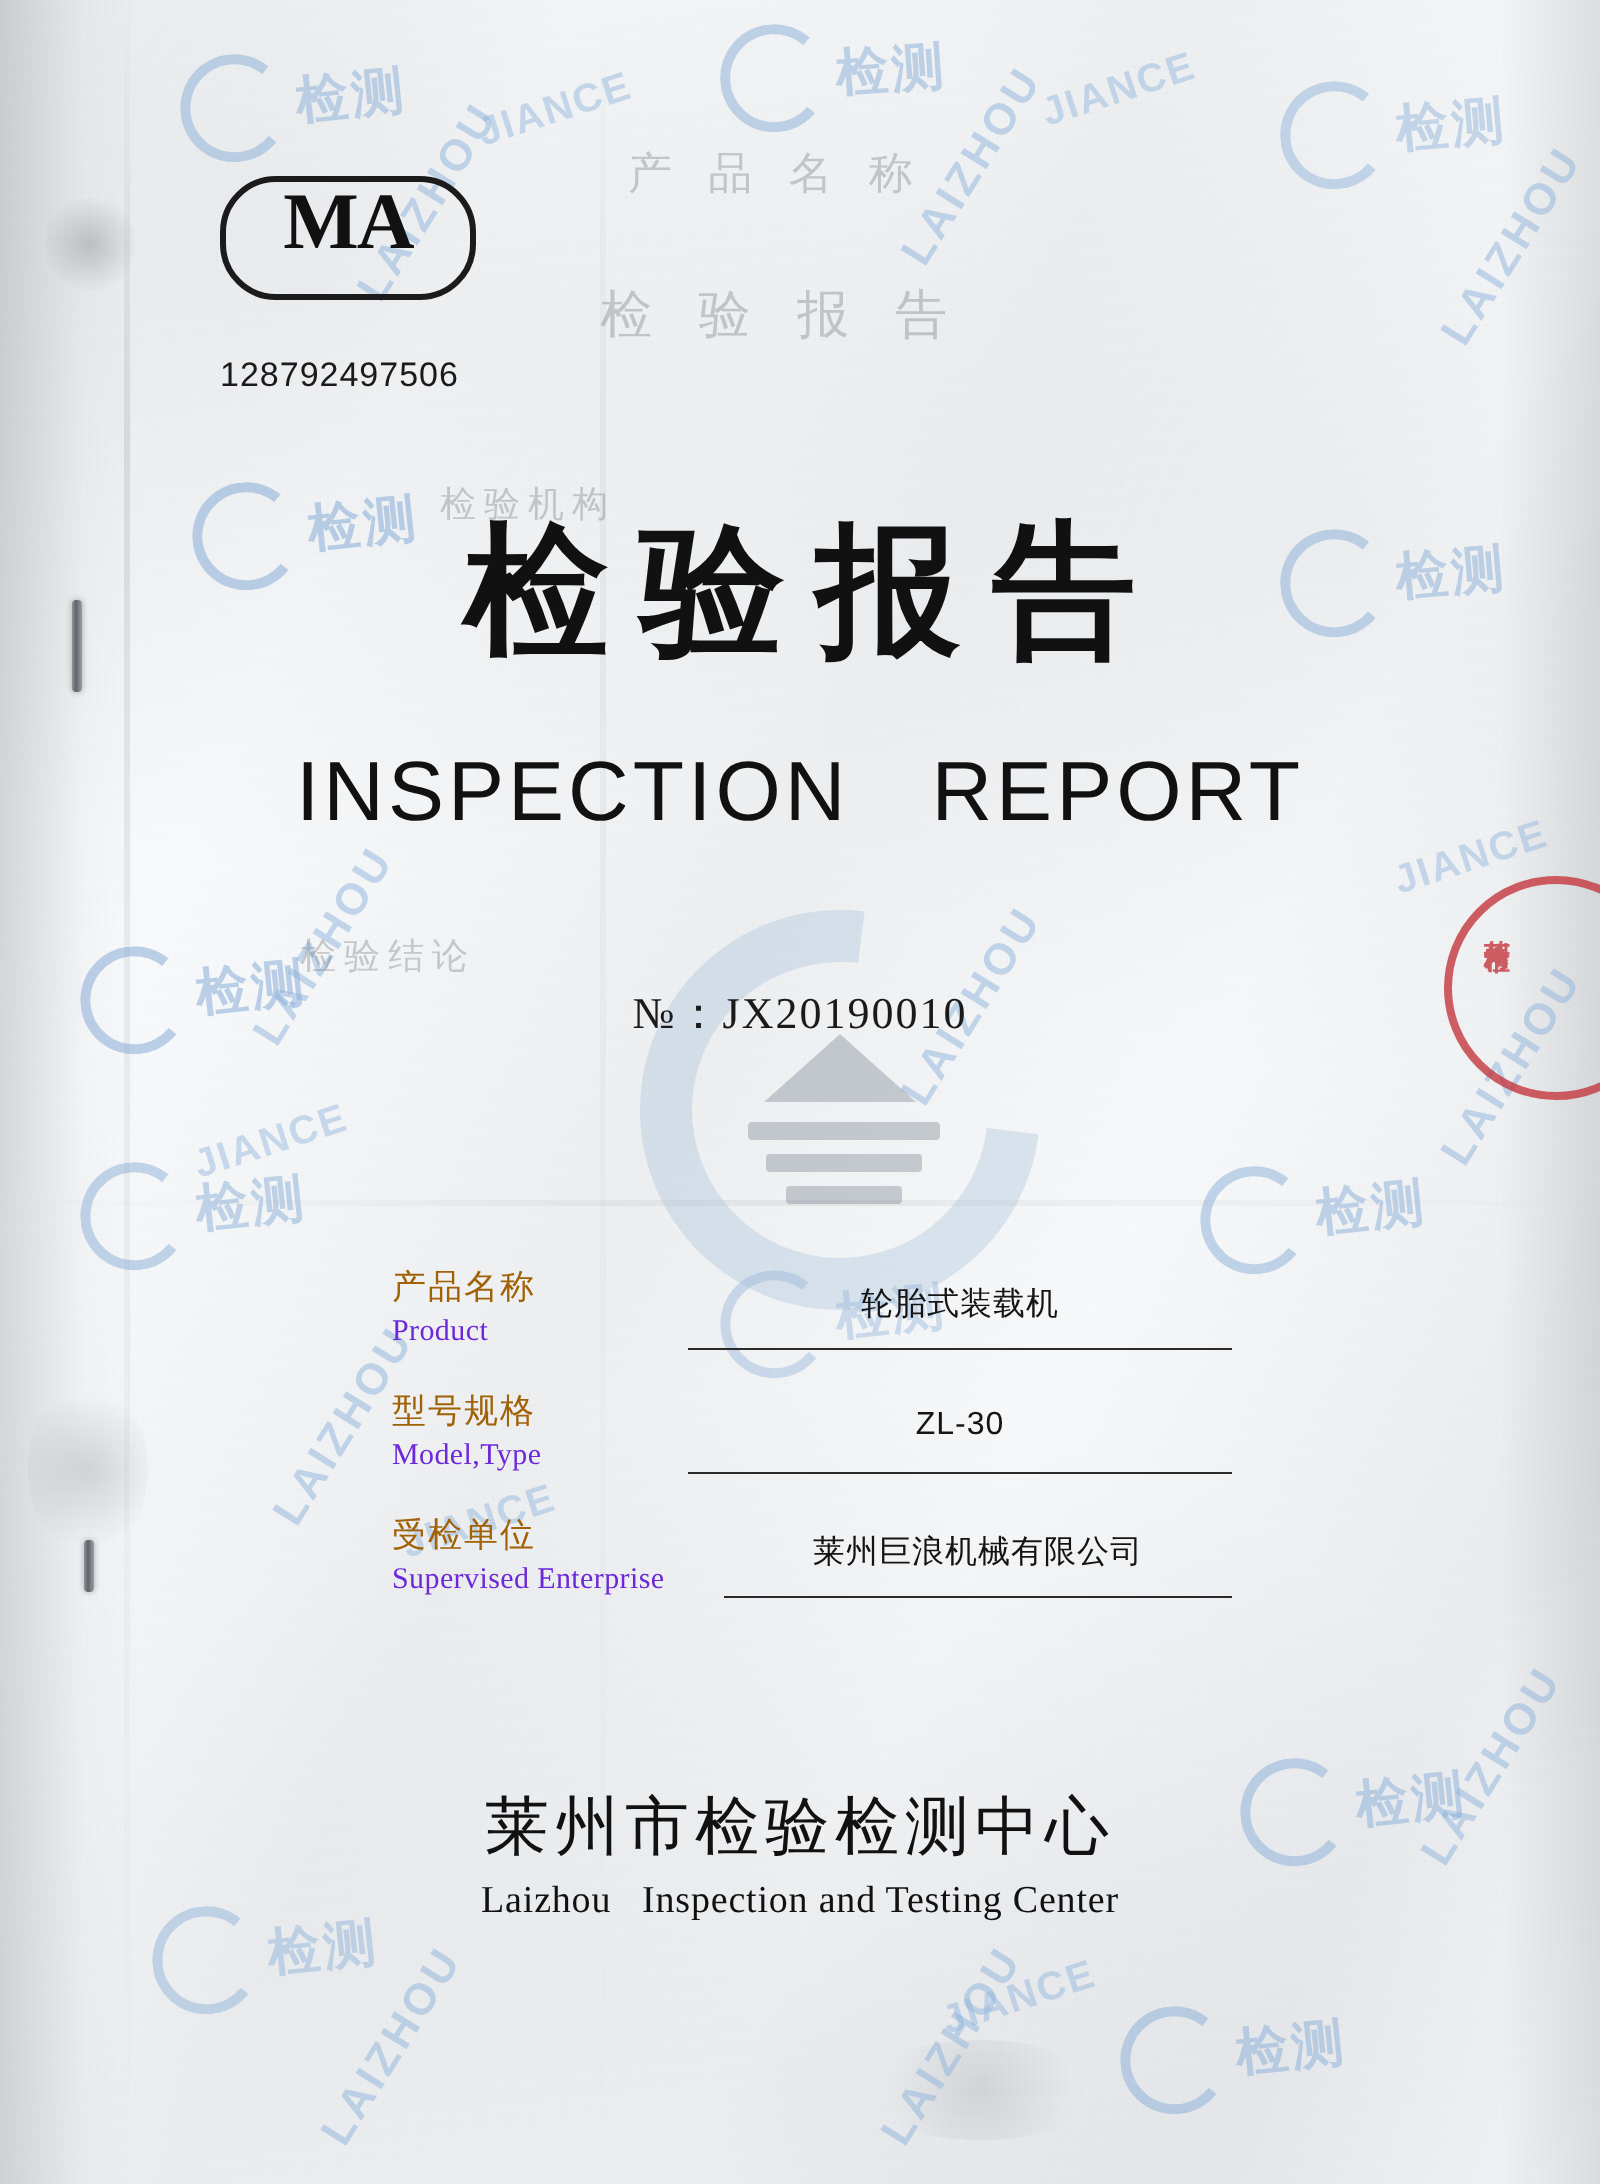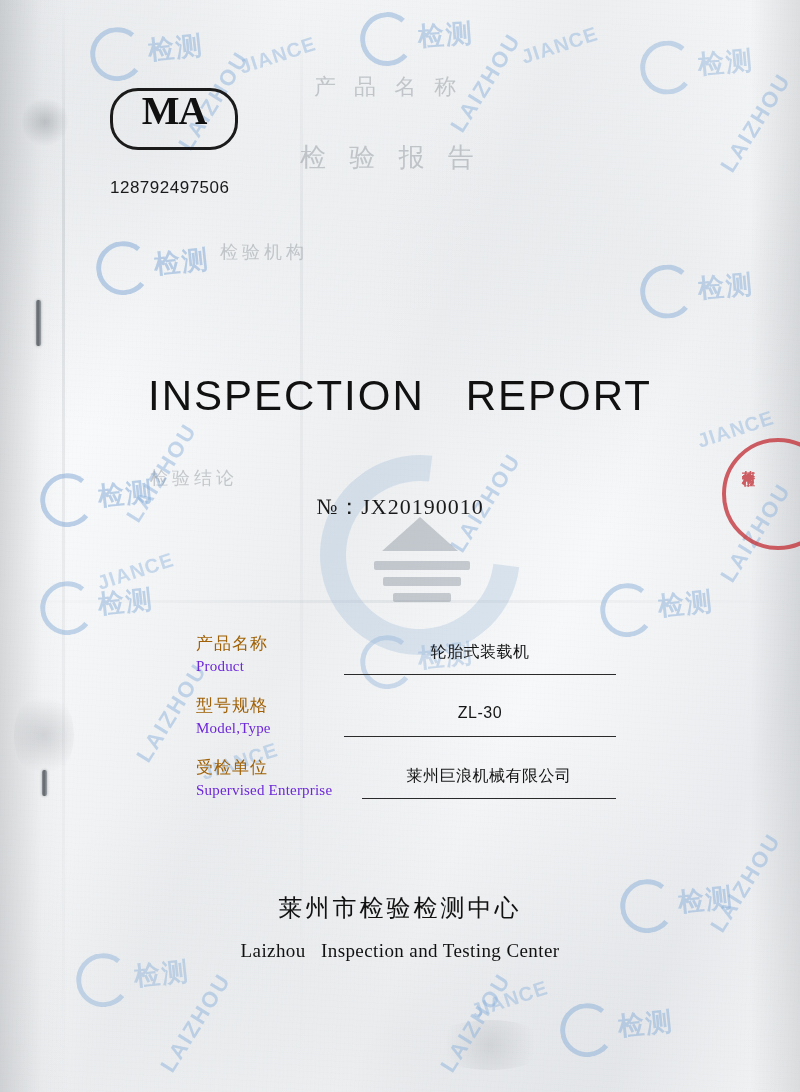--- a/index.html
+++ b/index.html
@@ -263,21 +263,21 @@
   }
   .field-row.wide .field-label { width: 170px; }
   .field-row.wide .field-value,
   .field-row.wide .field-rule { left: 166px; }
 
   .issuer-cn {
     position: absolute;
     left: 0; right: 0; top: 892px;
     text-align: center;
     font-family: "Liberation Sans", sans-serif;
-    font-size: 24px;
+    font-size: 32px;
     letter-spacing: 3px;
     color: #111;
   }
   .issuer-en {
     position: absolute;
     left: 0; right: 0; top: 940px;
     text-align: center;
     font-family: "Liberation Serif", serif;
     font-size: 19px;
     letter-spacing: .4px;
@@ -407,20 +407,21 @@
   </div>
 
   <div class="content">
 
     <div class="ma-box">
       <span class="ma-text">MA</span>
     </div>
 
     <div class="cert-no">128792497506</div>
 
+    <div class="title-cn">检验报告</div>
     <div class="title-en">INSPECTION   REPORT</div>
 
     <div class="serial">№：JX20190010</div>
 
     <div class="fields">
 
       <div class="field-row">
         <div class="field-label">
           <span class="lbl-cn">产品名称</span>
           <span class="lbl-en">Product</span>

